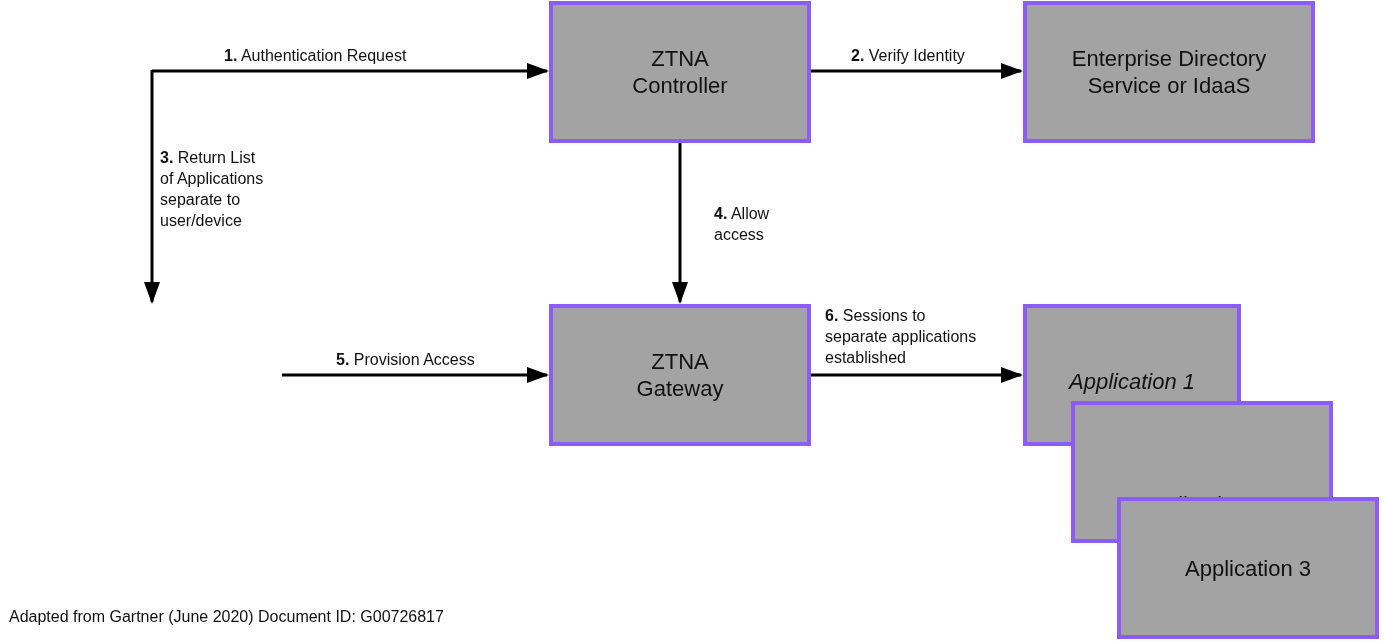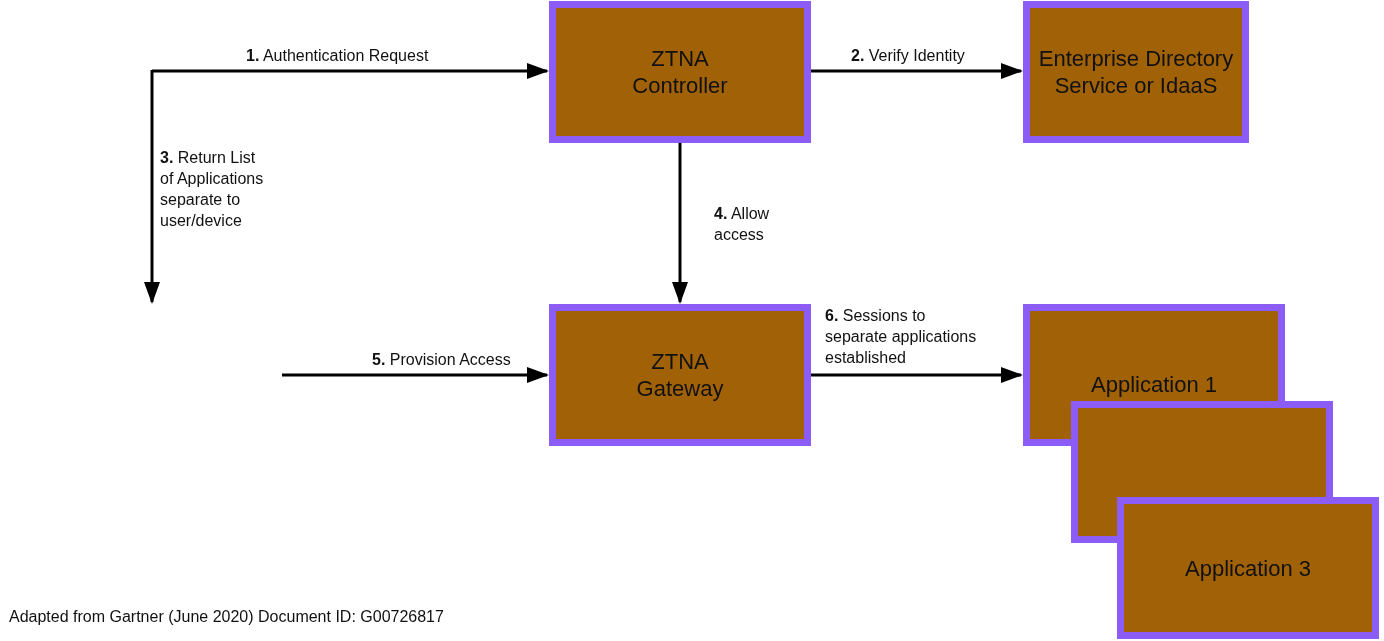--- a/index.html
+++ b/index.html
@@ -1,19 +1,19 @@
 <!DOCTYPE html>
 <html><head>
   <meta charset="utf-8">
   <style>
     html, body { margin: 0; padding: 0; background: #ffffff; }
     body { width: 1384px; height: 641px; position: relative; overflow: hidden;
            font-family: "Liberation Sans", sans-serif; color: #111111; }
     #diagram { position: absolute; left: 0; top: 0; width: 1384px; height: 641px; }
-    .box { position: absolute; box-sizing: border-box; border: 7px solid #8b5cf6; background: #a16207;
+    .box { position: absolute; box-sizing: border-box; border: 4px solid #8b5cf6; background: #a3a3a3;
            display: flex; align-items: center; justify-content: center; text-align: center;
            font-size: 22px; line-height: 27px; }
     .box span { display: block; }
     .label { position: absolute; font-size: 16px; line-height: 21px; color: #111; white-space: nowrap; }
     .label b { font-weight: bold; }
     .footnote { position: absolute; left: 9px; top: 608px; font-size: 16px; color: #111; white-space: nowrap; text-align: center; }
   </style>
 </head>
 <body>
 
@@ -41,68 +41,68 @@
     <line x1="810" y1="375" x2="1021" y2="375" stroke="#000" stroke-width="3" marker-end="url(#ahb)"></line>
   </svg>
 
   <div class="box" style="left:549px;top:1px;width:262px;height:142px;">
     <div>
         <span>ZTNA</span>
         <span>Controller</span>
       </div>
   </div>
 
-  <div class="box" style="left:1023px;top:1px;width:226px;height:142px;">
+  <div class="box" style="left:1023px;top:1px;width:292px;height:142px;">
     <div>
         <span>Enterprise Directory</span>
         <span>Service or IdaaS</span>
       </div>
   </div>
 
 
   <div class="box" style="left:549px;top:304px;width:262px;height:142px;">
     <div>
         <span>ZTNA</span>
         <span>Gateway</span>
       </div>
   </div>
 
-  <div class="box" style="left:1023px;top:304px;width:262px;height:142px;align-items:flex-start;padding-top:60px;">
+  <div class="box" style="left:1023px;top:304px;width:218px;height:142px;align-items:flex-start;padding-top:60px;font-style:italic;">
     <span>Application 1</span>
   </div>
 
   <div class="box" style="left:1071px;top:401px;width:262px;height:142px;align-items:flex-start;padding-top:86px;">
     <span>Application 2</span>
   </div>
 
   <div class="box" style="left:1117px;top:497px;width:262px;height:142px;">
     <span>Application 3</span>
   </div>
 
-  <div class="label" style="left:224px;top:45px;margin-left:22px;">
+  <div class="label" style="left:224px;top:45px;">
     <b>1.</b> <span>Authentication Request</span>
   </div>
 
   <div class="label" style="left:851px;top:45px;">
     <b>2.</b> <span>Verify Identity</span>
   </div>
 
   <div class="label" style="left:160px;top:147px;">
     <div><b>3.</b> <span>Return List</span></div>
     <div>of Applications</div>
     <div>separate to</div>
     <div>user/device</div>
   </div>
 
   <div class="label" style="left:690px;top:203px;margin-left:24px;">
     <div><b>4.</b> <span>Allow</span></div>
     <div>access</div>
   </div>
 
-  <div class="label" style="left:336px;top:349px;margin-left:36px;">
+  <div class="label" style="left:336px;top:349px;">
     <b>5.</b> <span>Provision Access</span>
   </div>
 
   <div class="label" style="left:825px;top:305px;">
     <div><b>6.</b> <span>Sessions to</span></div>
     <div>separate applications</div>
     <div>established</div>
   </div>
 
   <div class="footnote">Adapted from Gartner (June 2020) Document ID: G00726817</div>

